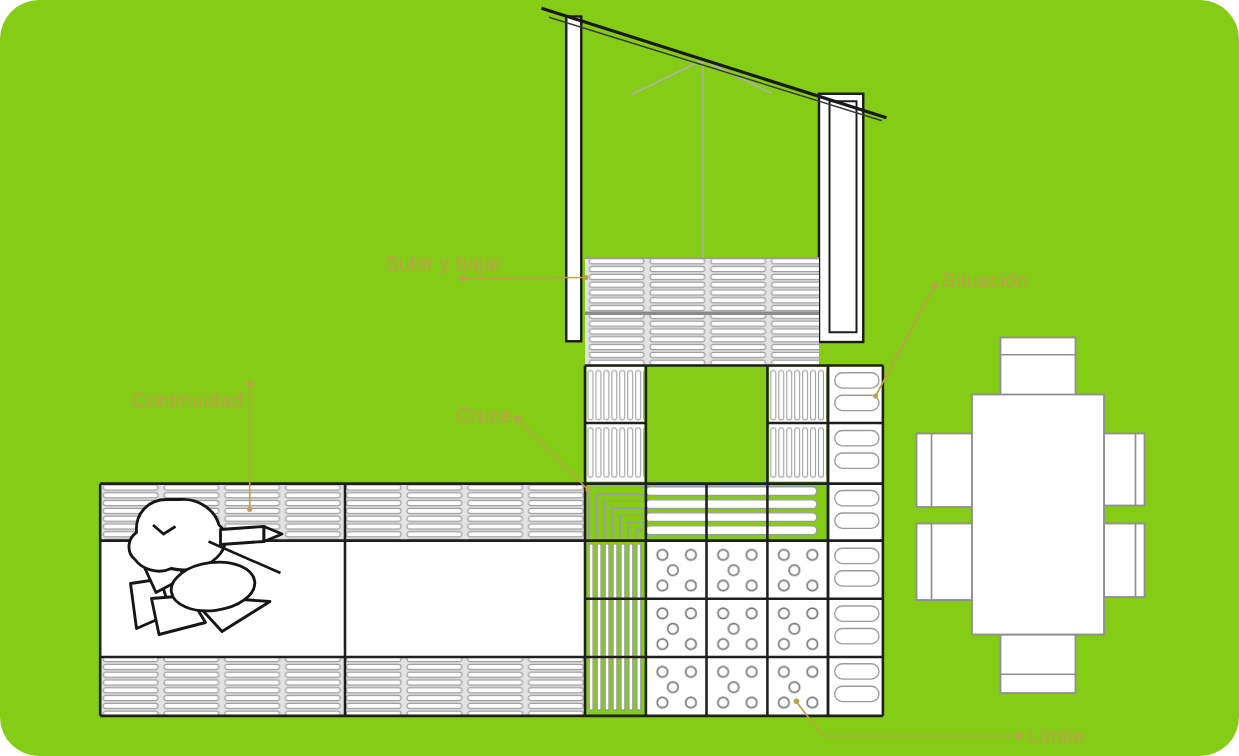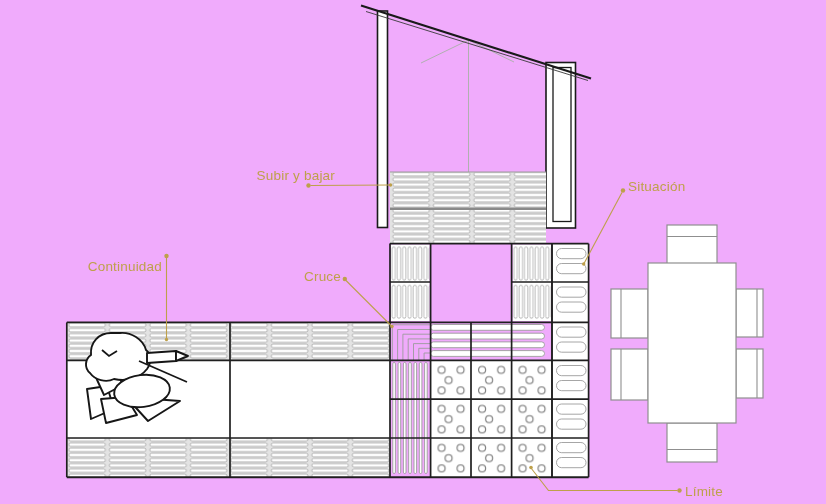--- a/index.html
+++ b/index.html
@@ -1,17 +1,17 @@
 <!DOCTYPE html>
 <html><head>
 <meta charset="utf-8">
 <style>
   html,body{margin:0;padding:0;background:#ffffff;}
-  .stage{position:relative;width:826px;height:504px;background:#f0abfc;overflow:hidden;
-         font-family:"Liberation Sans",sans-serif;}
+  .stage{position:relative;width:826px;height:504px;background:#84cc16;overflow:hidden;
+         font-family:"Liberation Sans",sans-serif;border-radius:26px;}
   svg{display:block;}
   .blk{stroke:#1f1f1f;stroke-width:1.7;fill:none;}
   .blk2{stroke:#1f1f1f;stroke-width:1.9;fill:none;}
   .gry{stroke:#9c9c9c;stroke-width:0.9;fill:none;}
   .cap{fill:#ffffff;stroke:#9c9c9c;stroke-width:0.9;}
   .furn{fill:#ffffff;stroke:#8f8f8f;stroke-width:1.2;}
   .dog{fill:#ffffff;stroke:#161616;stroke-width:1.9;stroke-linejoin:round;}
   .ann{fill:#BEA04A;font-size:13.5px;letter-spacing:0.2px;}
   .lead{stroke:#BEA04A;stroke-width:1.1;fill:none;}
   .ldot{fill:#BEA04A;}

